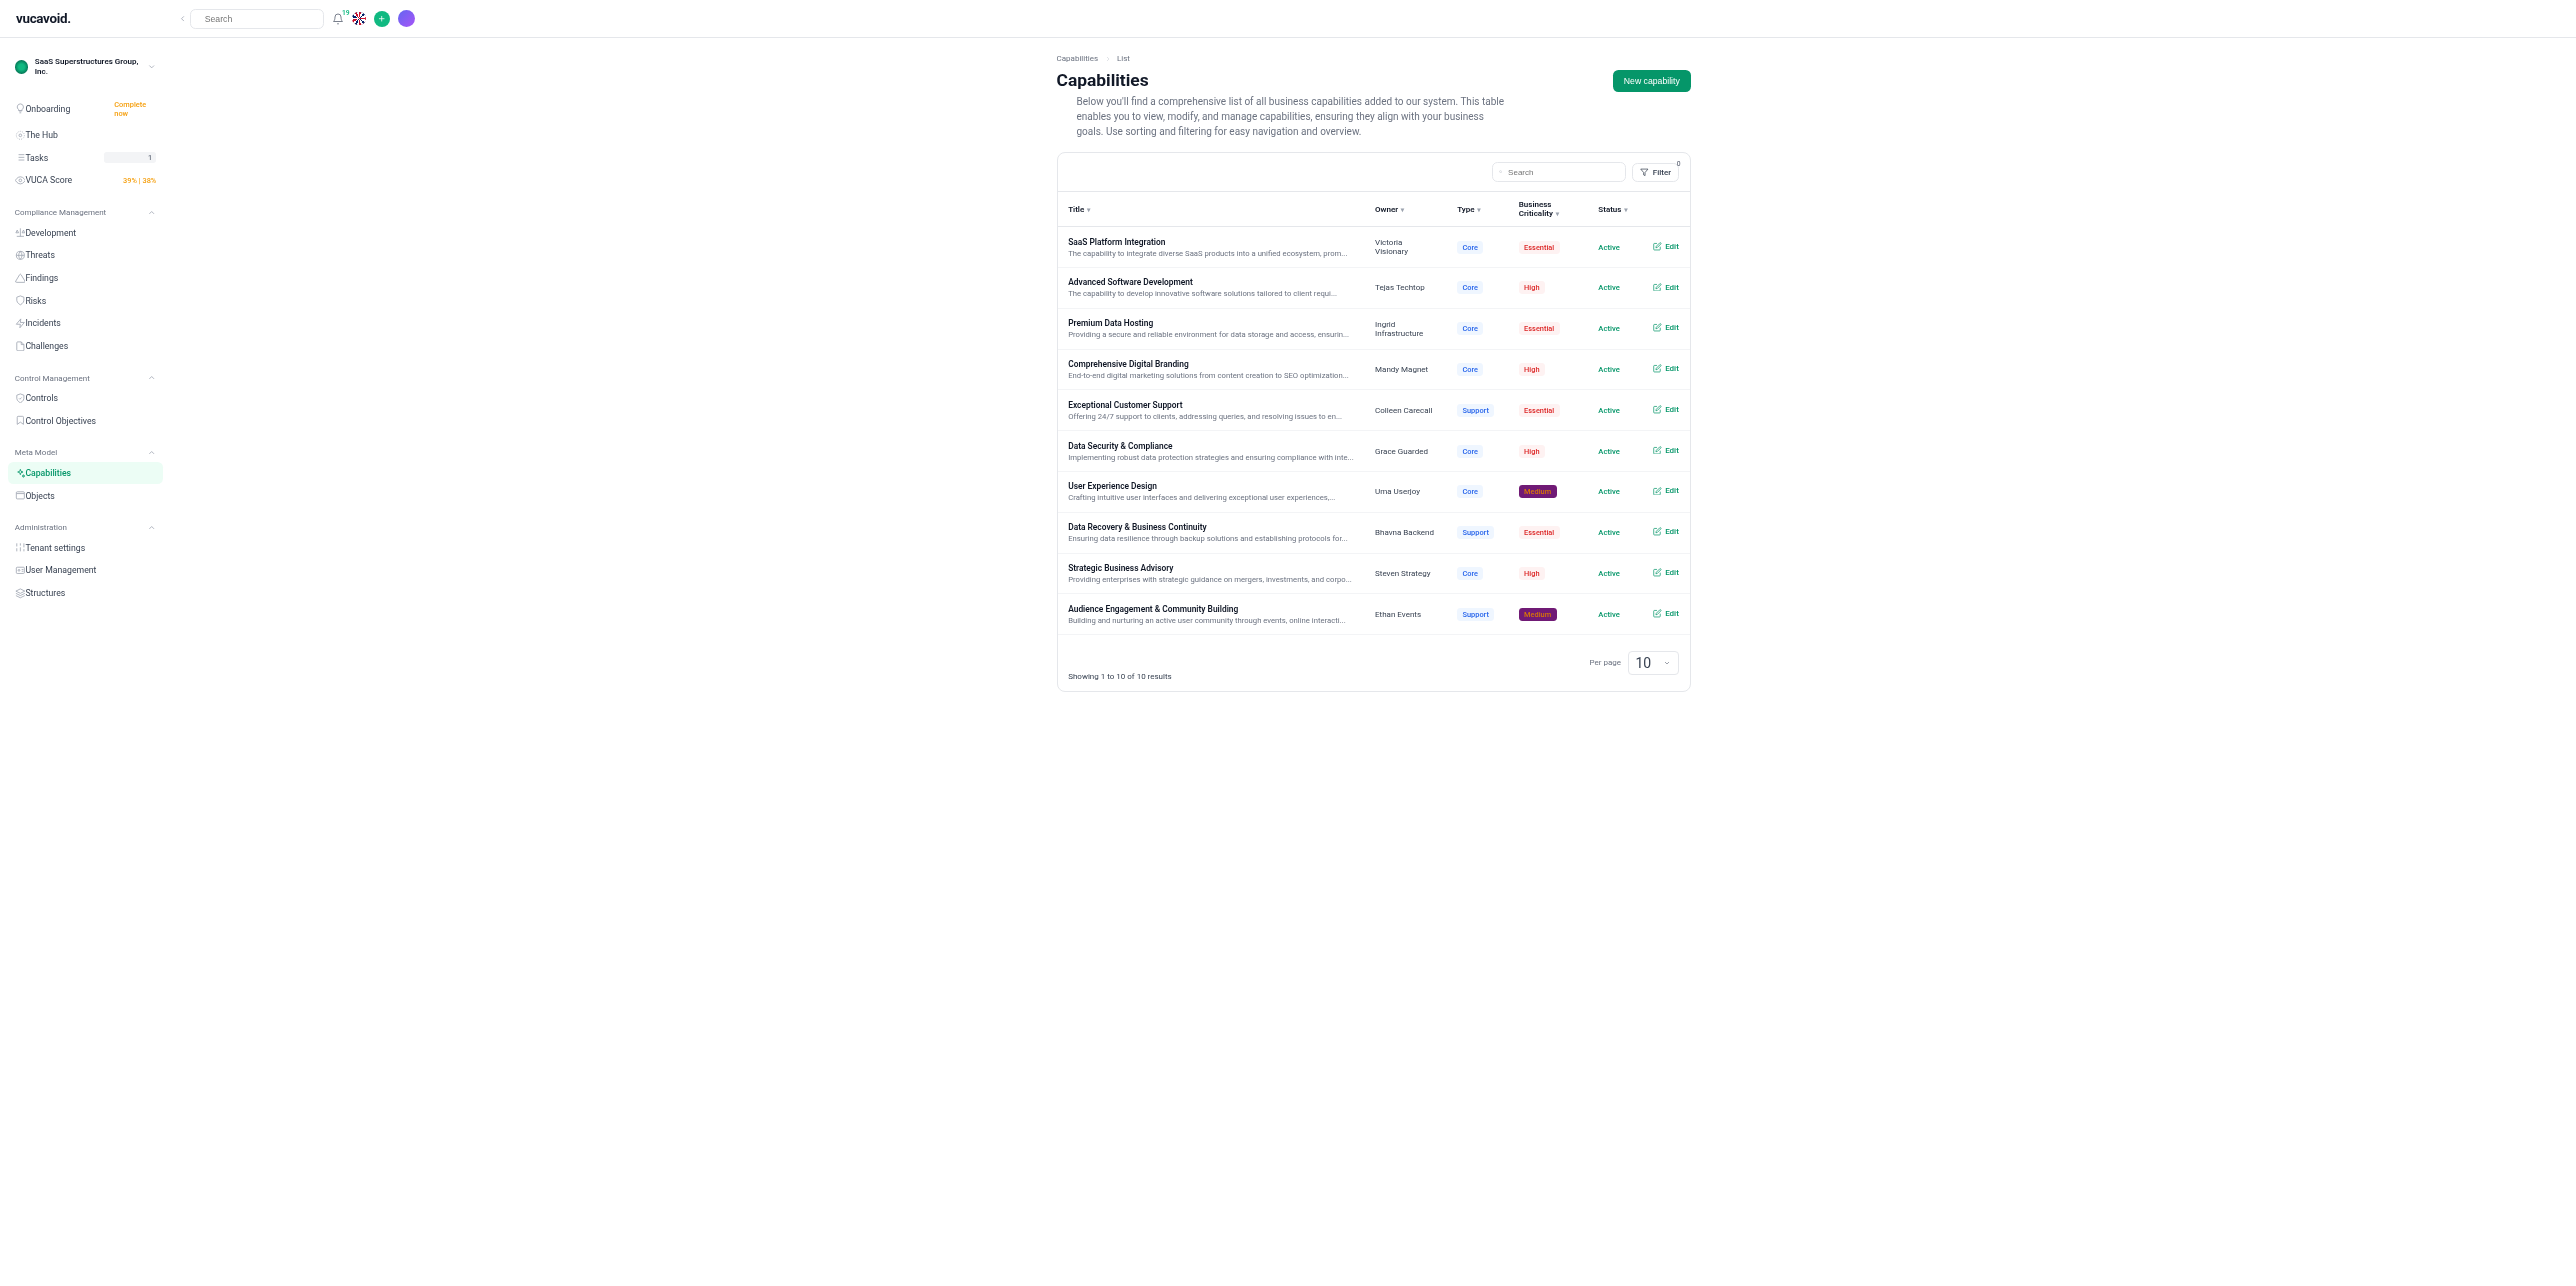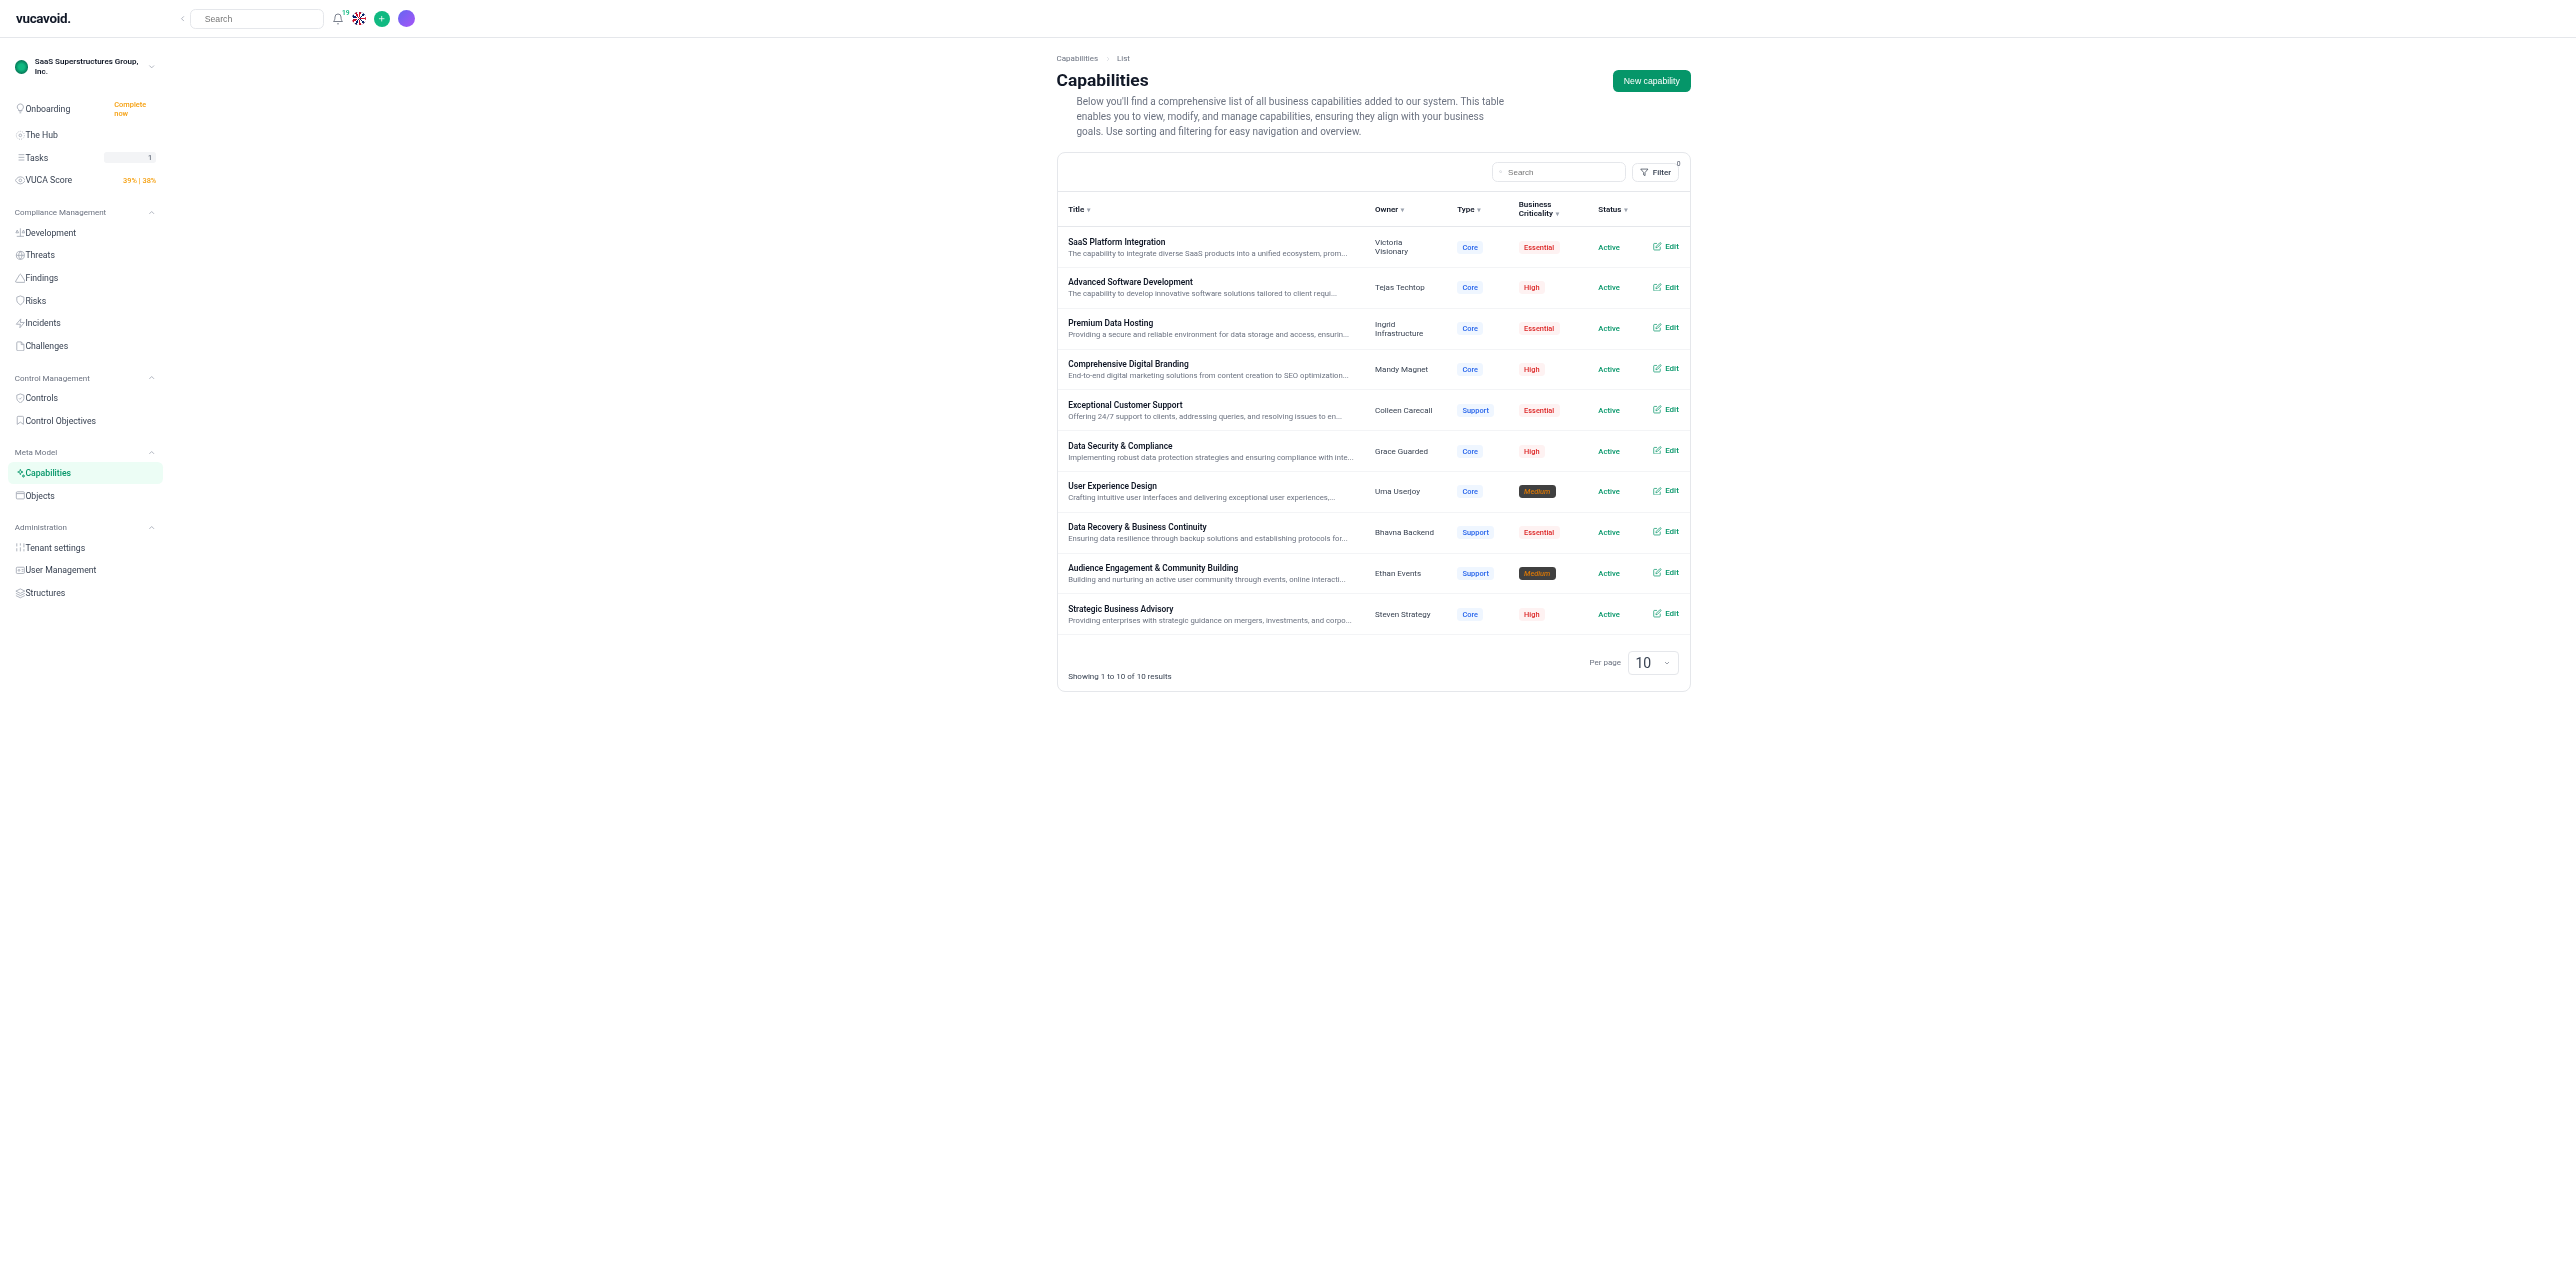--- a/index.html
+++ b/index.html
@@ -67,21 +67,21 @@
 tbody tr:last-child { border-bottom: none; }
 tbody td { padding: 9.4px 10.7px; font-size: 8px; vertical-align: middle; }
 .row-title { font-weight: 600; font-size: 8.4px; margin-bottom: 2px; }
 .row-desc { color: #6b7280; font-size: 7.7px; white-space: nowrap; overflow: hidden; text-overflow: ellipsis; max-width: 295px; }
 .owner { color: #374151; }
 .pill { display: inline-block; padding: 2px 5.4px; border-radius: 3.4px; font-size: 7.4px; font-weight: 500; }
 .pill-core { background: #eff6ff; color: #2563eb; }
 .pill-support { background: #eff6ff; color: #2563eb; }
 .pill-essential { background: #fef2f2; color: #dc2626; }
 .pill-high { background: #fef2f2; color: #dc2626; }
-.pill-medium { background: #404040; color: #d97706; font-style: italic; }
+.pill-medium { background: #701a75; color: #d97706; }
 .status-active { color: #059669; font-weight: 500; font-size: 7.7px; }
 .edit-link { color: #059669; font-weight: 500; display: inline-flex; align-items: center; gap: 3.4px; font-size: 8px; }
 
 
 .card-foot { display: flex; align-items: center; padding: 9.4px 10.7px; font-size: 8px; color: #374151; border-top: 0.7px solid #f3f4f6; }
 .foot-info { flex: 1; margin-top: 28px; }
 .per-page { display: flex; align-items: center; gap: 6.7px; color: #6b7280; }
 .per-page-sel { border: 0.7px solid #e5e7eb; border-radius: 4px; padding: 3.4px 6.7px; display: flex; align-items: center; gap: 12px; font-size: 14px; color: #374151; }
 
 svg { display: block; }
@@ -519,45 +519,45 @@
         <svg width="8.7" height="8.7" viewBox="0 0 24 24" fill="none" stroke="currentColor" stroke-width="2">
                     <path d="M11 4H4a2 2 0 0 0-2 2v14a2 2 0 0 0 2 2h14a2 2 0 0 0 2-2v-7"></path>
                     <path d="M18.5 2.5a2.121 2.121 0 0 1 3 3L12 15l-4 1 1-4 9.5-9.5z"></path>
                   </svg>
         Edit
       </span>
     </td>
             </tr>
             <tr>
     <td>
+      <div class="row-title">Strategic Business Advisory</div>
+      <div class="row-desc">Providing enterprises with strategic guidance on mergers, investments, and corpo...</div>
+    </td>
+    <td class="owner">Steven Strategy</td>
+    <td><span class="pill pill-core">Core</span></td>
+    <td><span class="pill pill-high">High</span></td>
+    <td><span class="status-active">Active</span></td>
+    <td style="text-align:right">
+      <span class="edit-link">
+        <svg width="8.7" height="8.7" viewBox="0 0 24 24" fill="none" stroke="currentColor" stroke-width="2">
+                    <path d="M11 4H4a2 2 0 0 0-2 2v14a2 2 0 0 0 2 2h14a2 2 0 0 0 2-2v-7"></path>
+                    <path d="M18.5 2.5a2.121 2.121 0 0 1 3 3L12 15l-4 1 1-4 9.5-9.5z"></path>
+                  </svg>
+        Edit
+      </span>
+    </td>
+            </tr>
+            <tr>
+    <td>
       <div class="row-title">Audience Engagement &amp; Community Building</div>
       <div class="row-desc">Building and nurturing an active user community through events, online interacti...</div>
     </td>
     <td class="owner">Ethan Events</td>
     <td><span class="pill pill-support">Support</span></td>
     <td><span class="pill pill-medium">Medium</span></td>
-    <td><span class="status-active">Active</span></td>
-    <td style="text-align:right">
-      <span class="edit-link">
-        <svg width="8.7" height="8.7" viewBox="0 0 24 24" fill="none" stroke="currentColor" stroke-width="2">
-                    <path d="M11 4H4a2 2 0 0 0-2 2v14a2 2 0 0 0 2 2h14a2 2 0 0 0 2-2v-7"></path>
-                    <path d="M18.5 2.5a2.121 2.121 0 0 1 3 3L12 15l-4 1 1-4 9.5-9.5z"></path>
-                  </svg>
-        Edit
-      </span>
-    </td>
-            </tr>
-            <tr>
-    <td>
-      <div class="row-title">Strategic Business Advisory</div>
-      <div class="row-desc">Providing enterprises with strategic guidance on mergers, investments, and corpo...</div>
-    </td>
-    <td class="owner">Steven Strategy</td>
-    <td><span class="pill pill-core">Core</span></td>
-    <td><span class="pill pill-high">High</span></td>
     <td><span class="status-active">Active</span></td>
     <td style="text-align:right">
       <span class="edit-link">
         <svg width="8.7" height="8.7" viewBox="0 0 24 24" fill="none" stroke="currentColor" stroke-width="2">
                     <path d="M11 4H4a2 2 0 0 0-2 2v14a2 2 0 0 0 2 2h14a2 2 0 0 0 2-2v-7"></path>
                     <path d="M18.5 2.5a2.121 2.121 0 0 1 3 3L12 15l-4 1 1-4 9.5-9.5z"></path>
                   </svg>
         Edit
       </span>
     </td>

